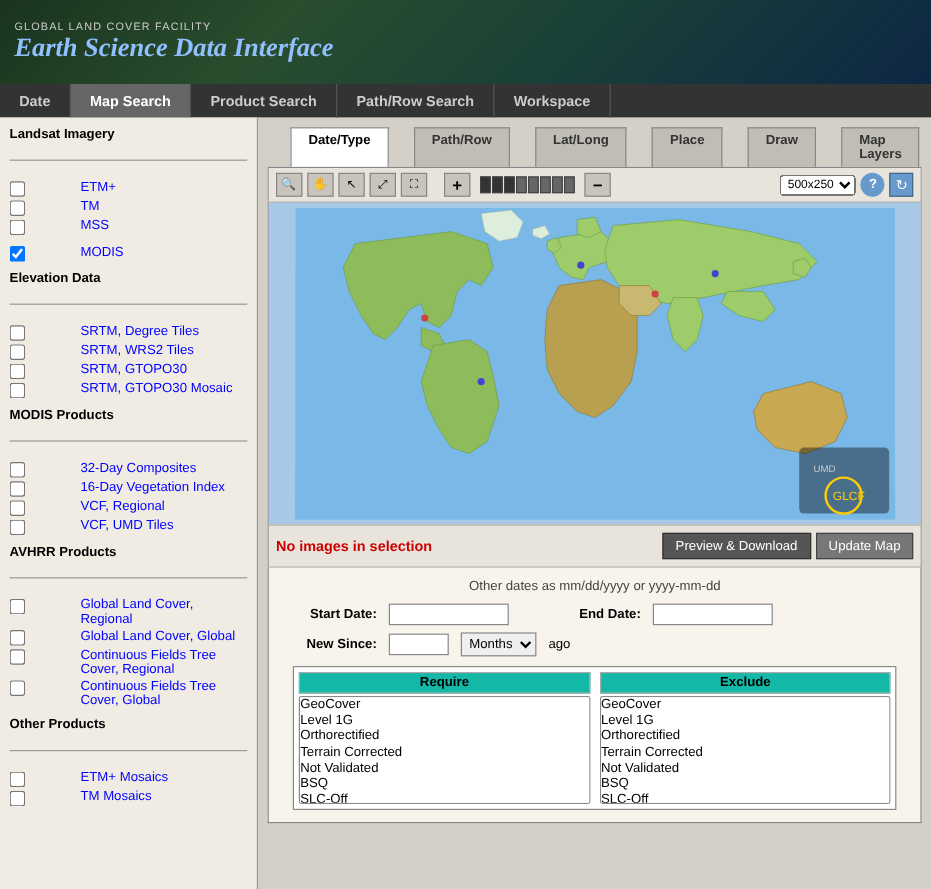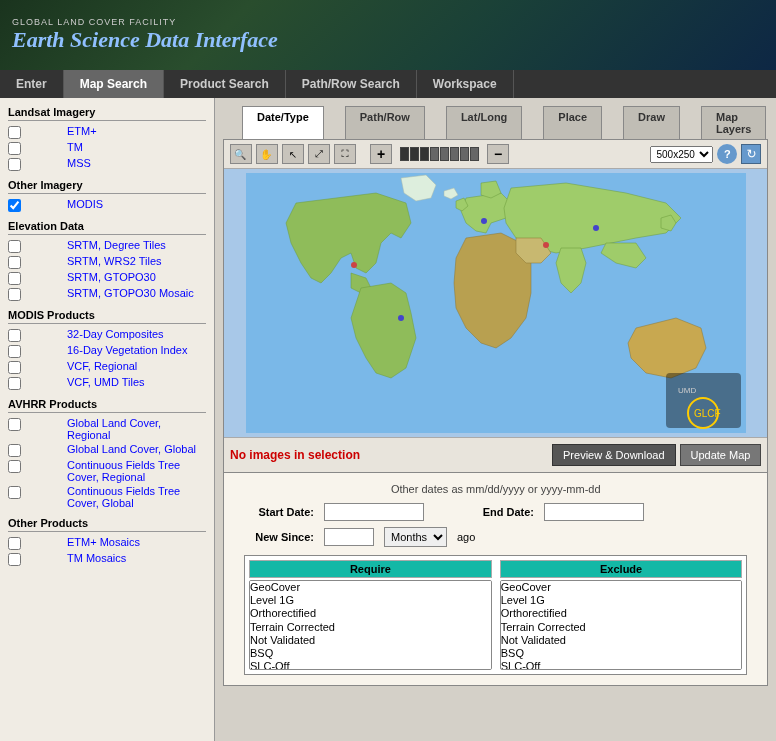--- a/index.html
+++ b/index.html
@@ -47,23 +47,23 @@
       border-right: 1px solid #999;
       padding: 8px;
       font-size: 11px;
       flex-shrink: 0;
     }
     .sidebar-section { margin-bottom: 8px; }
     .sidebar-section-title {
       font-weight: bold;
       font-size: 11px;
       color: #000;
-      margin-bottom: 4px;
+      margin-bottom: 16px;
       border-bottom: 1px solid #999;
-      padding-bottom: 2px;
+      padding-bottom: 15px;
     }
     .sidebar-item {
       display: flex; align-items: flex-start;
       margin-bottom: 2px;
       gap: 4px;
     }
     .sidebar-item input[type=checkbox] { margin-top: 1px; flex-shrink: 0; }
     .sidebar-item a { color: #00f; cursor: pointer; font-size: 11px; margin-left: 42px; }
 
     
@@ -227,21 +227,21 @@
 
 <div class="header">
   <div class="header-bg"></div>
   <div class="header-text">
     <div class="header-subtitle">Global Land Cover Facility</div>
     <div class="header-title">Earth Science Data Interface</div>
   </div>
 </div>
 
 <nav class="nav">
-  <div class="nav-item">Enter</div>
+  <div class="nav-item">Date</div>
   <div class="nav-item active">Map Search</div>
   <div class="nav-item">Product Search</div>
   <div class="nav-item">Path/Row Search</div>
   <div class="nav-item">Workspace</div>
 </nav>
 
 <div class="main-layout">
 
   <div class="sidebar">
 
@@ -255,21 +255,20 @@
         <input type="checkbox" style="">
         <a>TM</a>
       </div>
       <div class="sidebar-item">
         <input type="checkbox" style="">
         <a>MSS</a>
       </div>
     </div>
 
     <div class="sidebar-section">
-      <div class="sidebar-section-title">Other Imagery</div>
       <div class="sidebar-item">
         <input type="checkbox" checked="" style="">
         <a>MODIS</a>
       </div>
     </div>
 
     <div class="sidebar-section">
       <div class="sidebar-section-title">Elevation Data</div>
       <div class="sidebar-item">
         <input type="checkbox" style="">

